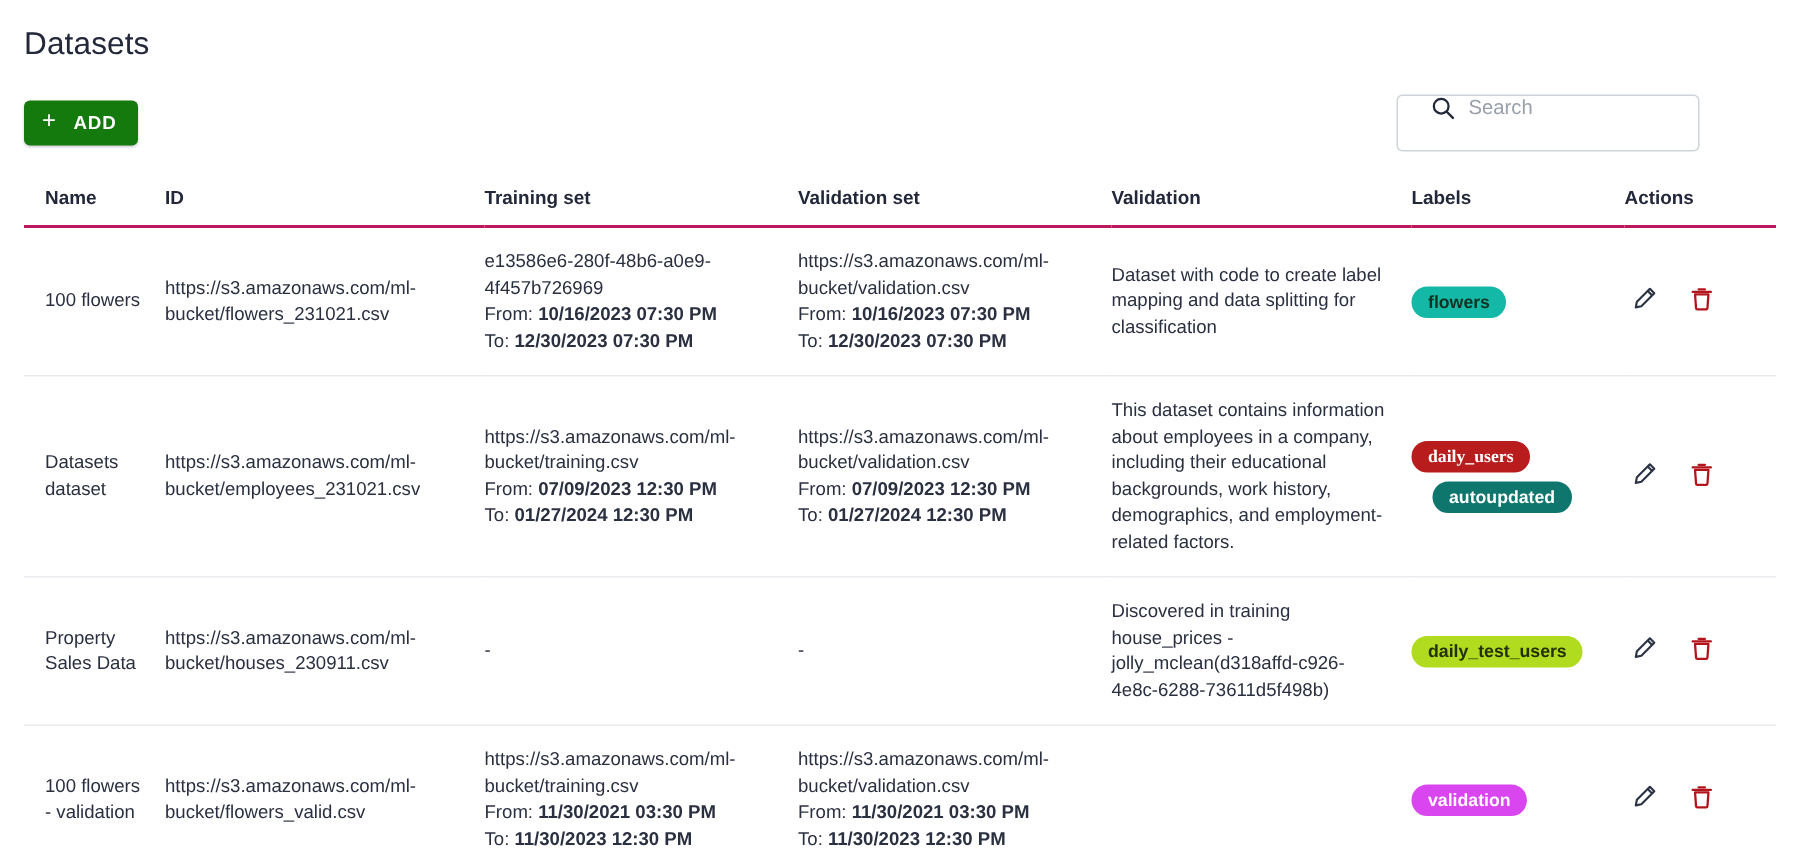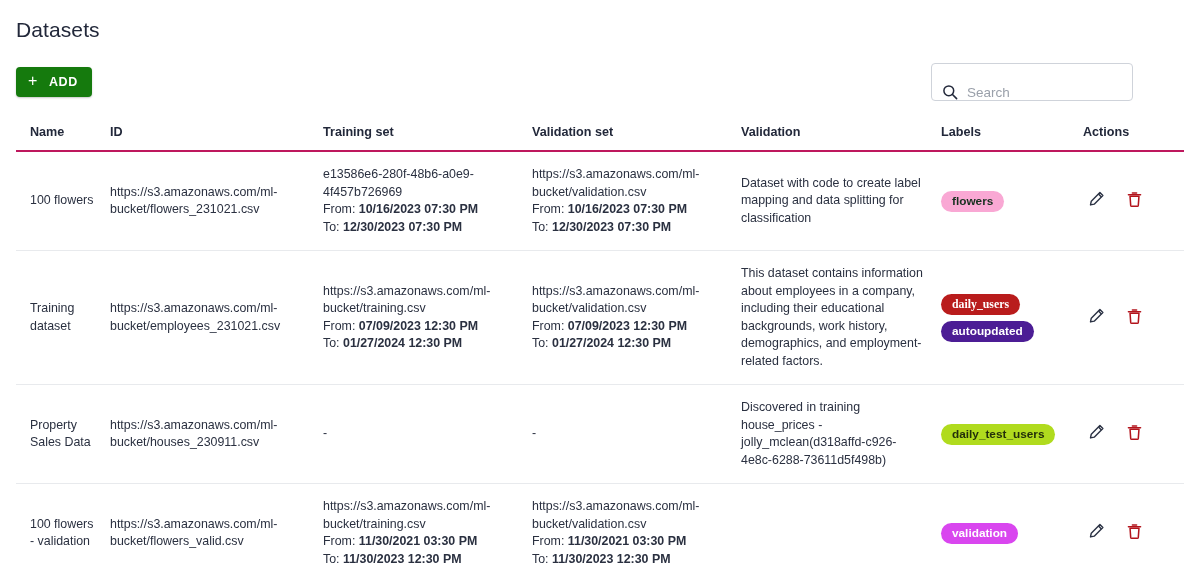--- a/index.html
+++ b/index.html
@@ -56,22 +56,22 @@
   }
 
   .search-wrap {
     position: absolute;
     right: 4px; top: 0;
     width: 202px; height: 38px;
     border: 1px solid #cfd3da;
     border-radius: 4px;
     background: #fff;
     display: flex;
-    align-items: flex-end;
-    padding: 0 10px;
+    align-items: flex-start;
+    padding: 0 22px;
     gap: 9px;
   }
   .search-wrap svg { flex: 0 0 auto; display: block; }
   .search-input {
     border: none; outline: none;
     background: transparent;
     font-family: "Liberation Sans", sans-serif;
     font-size: 13.5px;
     color: #22283a;
     width: 100%;
@@ -198,49 +198,49 @@
             <div>e13586e6-280f-48b6-a0e9-4f457b726969</div>
             <div class="date-line">From: <b>10/16/2023 07:30 PM</b></div>
             <div class="date-line">To: <b>12/30/2023 07:30 PM</b></div>
           </td>
           <td>
             <div>https://s3.amazonaws.com/ml-bucket/validation.csv</div>
             <div class="date-line">From: <b>10/16/2023 07:30 PM</b></div>
             <div class="date-line">To: <b>12/30/2023 07:30 PM</b></div>
           </td>
           <td>Dataset with code to create label mapping and data splitting for classification</td>
-          <td class="labels-cell"><div class="pill" style="background: #f9a8d4; color: rgb(21, 48, 30);">flowers</div></td>
+          <td class="labels-cell"><div class="pill" style="background: #14b8a6; color: rgb(21, 48, 30);">flowers</div></td>
           <td class="actions-cell"><button class="icon-btn">
               <span><svg width="19" height="19" viewBox="0 0 20 20" fill="none">
                   <path d="M13.6 2.7l3.1 3.1-9.1 9.1-3.9.8.8-3.9 9.1-9.1z" stroke="#2b3244" stroke-width="1.5" stroke-linejoin="round"></path>
                   <path d="M12.1 4.2l3.1 3.1" stroke="#2b3244" stroke-width="1.5"></path>
                 </svg></span>
             </button><button class="icon-btn">
               <span><svg width="19" height="19" viewBox="0 0 20 20" fill="none">
                   <path d="M3.6 4.9h12.8" stroke="#b3141c" stroke-width="1.6" stroke-linecap="round"></path>
                   <path d="M7.8 3.1h4.4" stroke="#b3141c" stroke-width="1.6" stroke-linecap="round"></path>
                   <path d="M5.3 6.6h9.4l-.7 9.6a1 1 0 0 1-1 .9H7a1 1 0 0 1-1-.9l-.7-9.6z" stroke="#b3141c" stroke-width="1.6" stroke-linejoin="round"></path>
                 </svg></span>
             </button></td>
         </tr>
         <tr>
-          <td class="cell-name">Training dataset</td>
+          <td class="cell-name">Datasets dataset</td>
           <td>https://s3.amazonaws.com/ml-bucket/employees_231021.csv</td>
           <td>
             <div>https://s3.amazonaws.com/ml-bucket/training.csv</div>
             <div class="date-line">From: <b>07/09/2023 12:30 PM</b></div>
             <div class="date-line">To: <b>01/27/2024 12:30 PM</b></div>
           </td>
           <td>
             <div>https://s3.amazonaws.com/ml-bucket/validation.csv</div>
             <div class="date-line">From: <b>07/09/2023 12:30 PM</b></div>
             <div class="date-line">To: <b>01/27/2024 12:30 PM</b></div>
           </td>
           <td>This dataset contains information about employees in a company, including their educational backgrounds, work history, demographics, and employment-related factors.</td>
-          <td class="labels-cell"><div class="pill" style="background: #b91c1c; color: rgb(255, 255, 255); font-family: Liberation Serif, serif;">daily_users</div><div class="pill" style="background: #4c1d95; color: rgb(255, 255, 255);">autoupdated</div></td>
+          <td class="labels-cell"><div class="pill" style="background: #b91c1c; color: rgb(255, 255, 255); font-family: Liberation Serif, serif;">daily_users</div><div class="pill" style="background: #0f766e; color: rgb(255, 255, 255); margin-left: 14px;">autoupdated</div></td>
           <td class="actions-cell"><button class="icon-btn">
               <span><svg width="19" height="19" viewBox="0 0 20 20" fill="none">
                   <path d="M13.6 2.7l3.1 3.1-9.1 9.1-3.9.8.8-3.9 9.1-9.1z" stroke="#2b3244" stroke-width="1.5" stroke-linejoin="round"></path>
                   <path d="M12.1 4.2l3.1 3.1" stroke="#2b3244" stroke-width="1.5"></path>
                 </svg></span>
             </button><button class="icon-btn">
               <span><svg width="19" height="19" viewBox="0 0 20 20" fill="none">
                   <path d="M3.6 4.9h12.8" stroke="#b3141c" stroke-width="1.6" stroke-linecap="round"></path>
                   <path d="M7.8 3.1h4.4" stroke="#b3141c" stroke-width="1.6" stroke-linecap="round"></path>
                   <path d="M5.3 6.6h9.4l-.7 9.6a1 1 0 0 1-1 .9H7a1 1 0 0 1-1-.9l-.7-9.6z" stroke="#b3141c" stroke-width="1.6" stroke-linejoin="round"></path>

